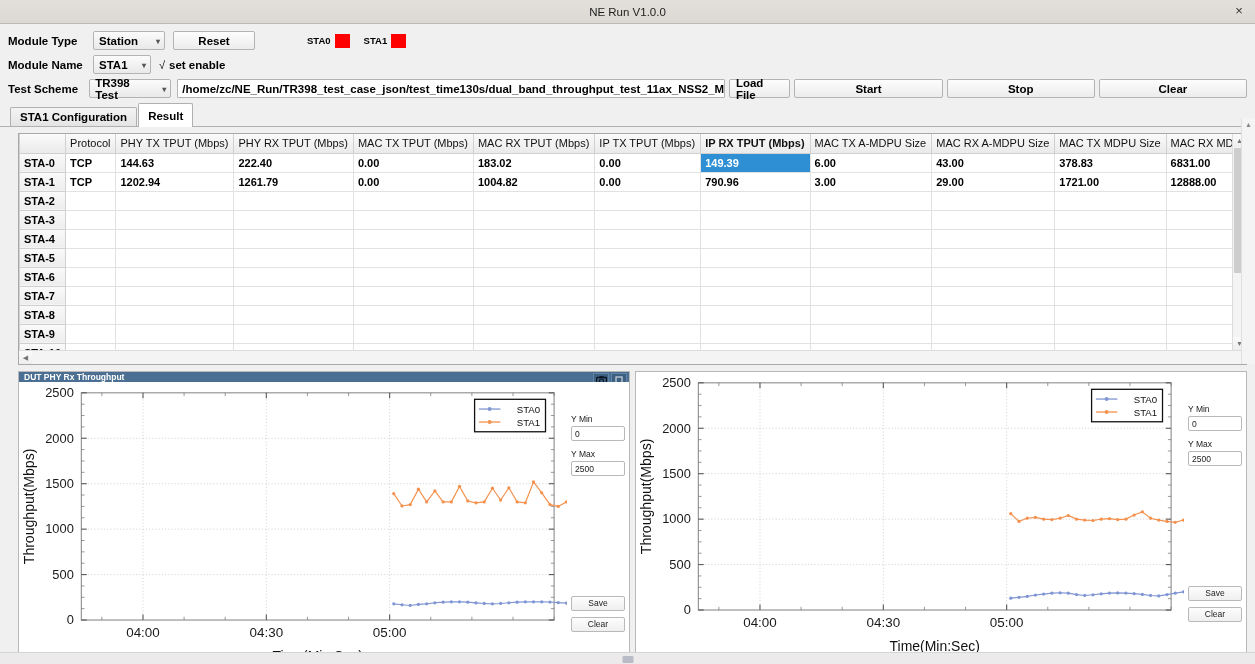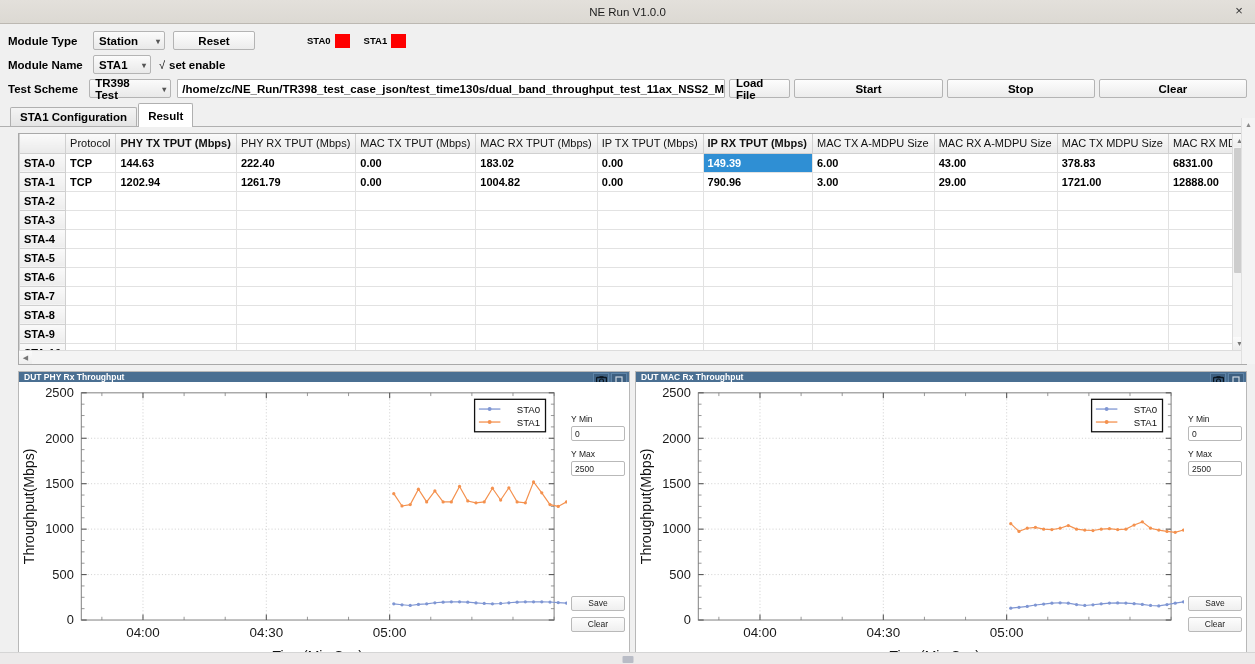--- a/index.html
+++ b/index.html
@@ -293,21 +293,21 @@
   <div class="tab active">Result</div>
 </div>
 
 <div id="tablewrap">
   <div id="tablescroll">
     <table class="grid" id="resultgrid">
         <thead>
           <tr>
             <th class="corner" style="width: 50px;"></th>
             <th style="width: 63px;">Protocol</th>
-            <th style="width: 97px; font-weight: bold;">PHY TX TPUT (Mbps)</th>
+            <th style="width: 97px;">PHY TX TPUT (Mbps)</th>
             <th style="width: 97px;">PHY RX TPUT (Mbps)</th>
             <th style="width: 97px;">MAC TX TPUT (Mbps)</th>
             <th style="width: 97px; margin-top: 8px;">MAC RX TPUT (Mbps)</th>
             <th style="width: 82px;">IP TX TPUT (Mbps)</th>
             <th class="bold" style="width: 94px;">IP RX TPUT (Mbps)</th>
             <th style="width: 95px;">MAC TX A-MDPU Size</th>
             <th style="width: 97px;">MAC RX A-MDPU Size</th>
             <th style="width: 92px;">MAC TX MDPU Size</th>
             <th style="width: 97px;">MAC RX MDPU Size</th>
           </tr>
@@ -678,37 +678,20 @@
         <div class="sl">Y Max</div>
         <div class="si">2500</div>
         <div class="spacer"></div>
         <div class="sbtn">Save</div>
         <div class="sbtn" style="margin-bottom:40px">Clear</div>
       </div>
     </div>
   </div>
 
   <div class="panel">
-    <div class="panel-head">
-      <span>DUT MAC Rx Throughput</span>
-      <div class="tools">
-        <div class="tbtn">
-          <svg width="11" height="9" viewBox="0 0 11 9">
-            <rect x="0.5" y="1.5" width="10" height="7" rx="1" fill="none" stroke="#0a1520" stroke-width="1.4"></rect>
-            <rect x="3.5" y="0.2" width="4" height="1.6" fill="#0a1520"></rect>
-            <circle cx="5.5" cy="5" r="2" fill="none" stroke="#0a1520" stroke-width="1.2"></circle>
-          </svg>
-        </div>
-        <div class="tbtn">
-          <svg width="8" height="8" viewBox="0 0 8 8">
-            <rect x="1" y="1" width="6" height="6" fill="none" stroke="#cdd8e2" stroke-width="1.2"></rect>
-          </svg>
-        </div>
-      </div>
-    </div>
     <div class="panel-body">
       <div class="plotarea">
         <svg id="svg1" width="100%" height="100%" viewBox="0 0 510 268" preserveAspectRatio="none">
             <line x1="58" x2="498" y1="178" y2="178" stroke="#cccccc" stroke-width="0.8" stroke-dasharray="1,2"></line>
             <line x1="58" x2="498" y1="136" y2="136" stroke="#cccccc" stroke-width="0.8" stroke-dasharray="1,2"></line>
             <line x1="58" x2="498" y1="94" y2="94" stroke="#cccccc" stroke-width="0.8" stroke-dasharray="1,2"></line>
             <line x1="58" x2="498" y1="52" y2="52" stroke="#cccccc" stroke-width="0.8" stroke-dasharray="1,2"></line>
             <line x1="115.3913043478261" x2="115.3913043478261" y1="10" y2="220" stroke="#cccccc" stroke-width="0.8" stroke-dasharray="1,2"></line>
             <line x1="230.17391304347828" x2="230.17391304347828" y1="10" y2="220" stroke="#cccccc" stroke-width="0.8" stroke-dasharray="1,2"></line>
             <line x1="344.95652173913044" x2="344.95652173913044" y1="10" y2="220" stroke="#cccccc" stroke-width="0.8" stroke-dasharray="1,2"></line>

